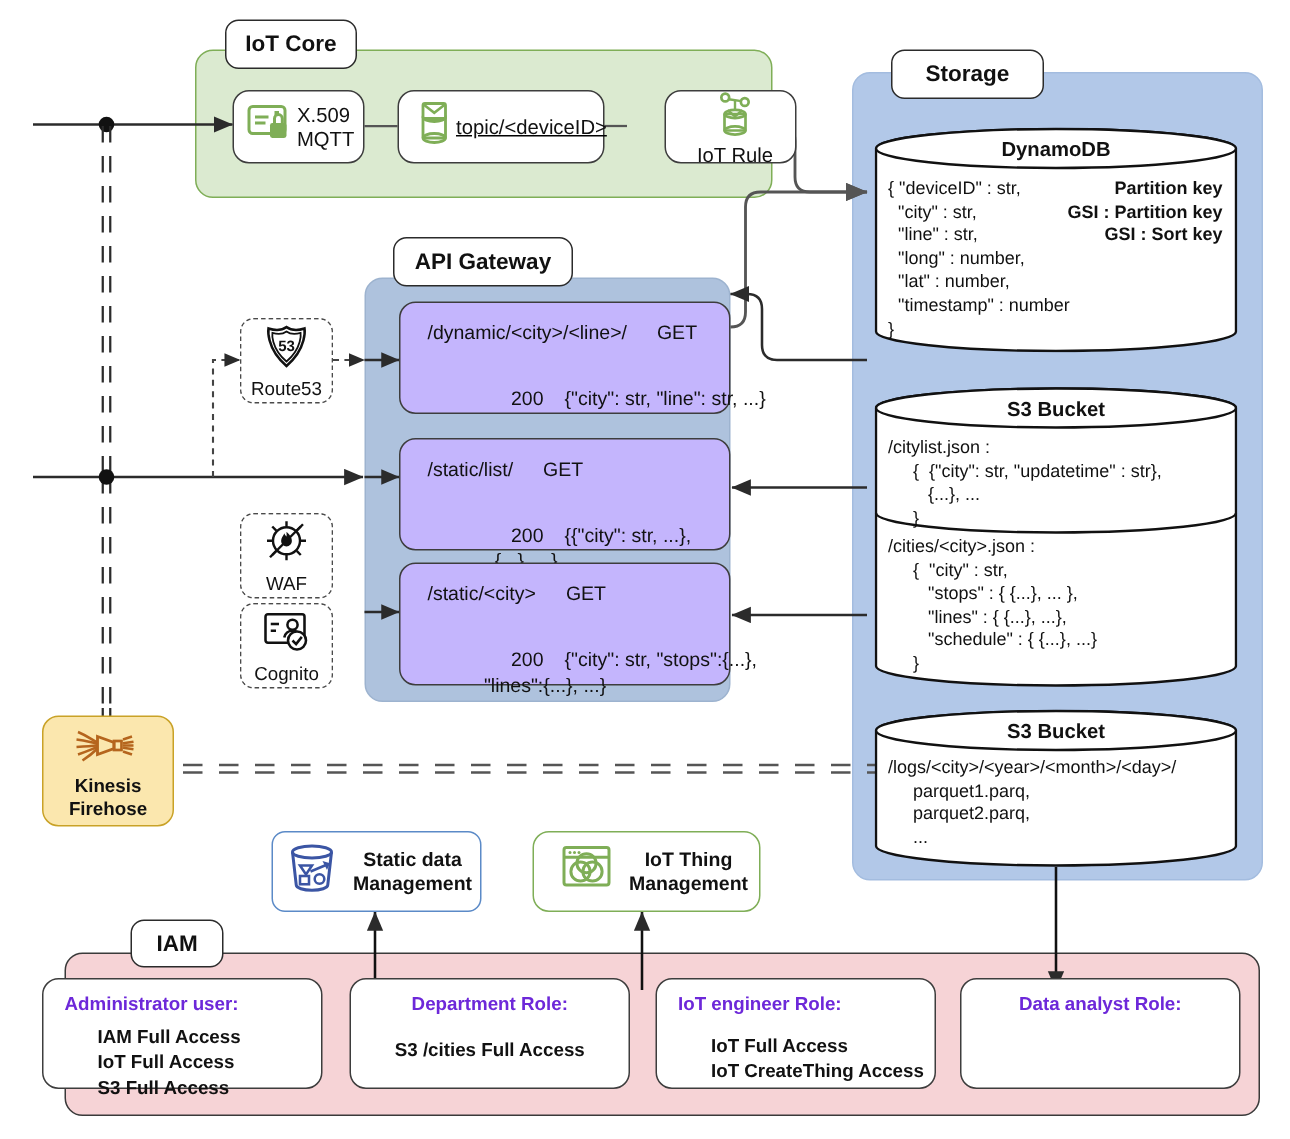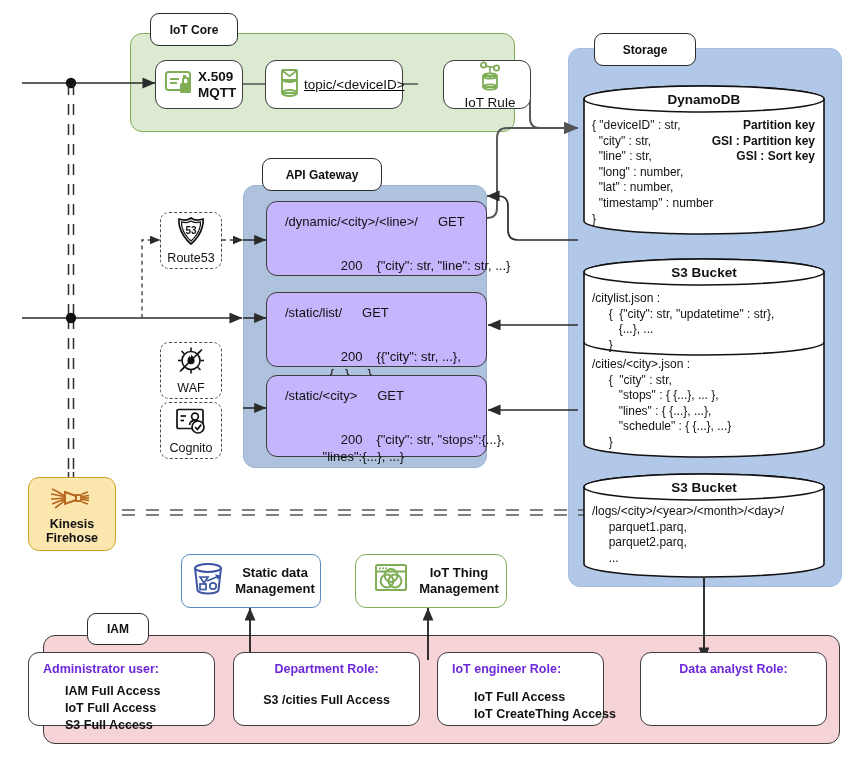--- a/index.html
+++ b/index.html
@@ -13,21 +13,21 @@
   .grp{position:absolute;border-radius:12px;}
   .grp-iot   {background:#dbead0;border:1.6px solid #7fae57;}
   .grp-api   {background:#aec2dd;border:1.6px solid #9db3cf;}
   .grp-stor  {background:#b2c8e8;border:1.6px solid #a3bcdf;}
   .grp-iam   {background:#f6d3d6;border:1.6px solid #3a3a3a;}
 
   
   .pill{
     position:absolute;background:#fff;border:1.6px solid #2b2b2b;border-radius:9px;
     display:flex;align-items:center;justify-content:center;
-    font-weight:bold;font-size:12px;color:#111;z-index:7;
+    font-weight:bold;font-size:15px;color:#111;z-index:7;
   }
 
   
   .node{
     position:absolute;background:#fff;border:1.5px solid #3d3d3d;border-radius:11px;
     display:flex;align-items:center;box-sizing:border-box;z-index:5;
   }
   .node .lbl{font-size:13.5px;color:#111;line-height:1.16;}
 
   
@@ -173,21 +173,21 @@
     <span style="flex:0 0 34px;">
       <svg width="32" height="30" viewBox="0 0 32 30">
         <rect x="2" y="4" width="24" height="18" rx="2.5" fill="none" stroke="#7fae57" stroke-width="2"></rect>
         <line x1="6" y1="11" x2="15" y2="11" stroke="#7fae57" stroke-width="2"></line>
         <line x1="6" y1="15" x2="13" y2="15" stroke="#7fae57" stroke-width="2"></line>
         <rect x="19" y="7" width="3" height="3" fill="#7fae57"></rect>
         <rect x="16" y="15" width="11" height="10" rx="1.6" fill="#7fae57"></rect>
         <path d="M19,15 v-3 a2.6,2.6 0 0 1 5.2,0 v3" fill="none" stroke="#7fae57" stroke-width="2"></path>
       </svg>
     </span>
-    <span class="lbl" style="white-space:pre;font-weight:bold;">X.509
+    <span class="lbl" style="white-space:pre;font-weight:normal;">X.509
 MQTT</span>
   </div>
 
   <div class="node" style="left:265px;top:60px;width:138px;height:49px;padding-left:12px;text-decoration:underline;">
     <span style="flex:0 0 26px;">
       <svg width="24" height="30" viewBox="0 0 24 30">
         <rect x="4" y="11" width="15" height="14" rx="1" fill="none" stroke="#7fae57" stroke-width="1.9"></rect>
         <ellipse cx="11.5" cy="11" rx="7.5" ry="3" fill="none" stroke="#7fae57" stroke-width="1.9"></ellipse>
         <ellipse cx="11.5" cy="25" rx="7.5" ry="3" fill="none" stroke="#7fae57" stroke-width="1.9"></ellipse>
         <rect x="4" y="2" width="15" height="10" rx="1.3" fill="#fff" stroke="#7fae57" stroke-width="1.9"></rect>
@@ -401,21 +401,21 @@
     <div class="rb">IAM Full Access
 IoT Full Access
 S3 Full Access</div>
   </div>
 
   <div class="role" style="left:233px;top:652px;width:187px;height:74px;">
     <div class="rt">Department Role:</div>
     <div class="rb" style="margin-top:16px;">S3 /cities Full Access</div>
   </div>
 
-  <div class="role lefty" style="left:437px;top:652px;width:167px;height:74px;">
+  <div class="role lefty" style="left:437px;top:652px;width:187px;height:74px;">
     <div class="rt">IoT engineer Role:</div>
     <div class="rb" style="margin-top:13px;">IoT Full Access
 IoT CreateThing Access</div>
   </div>
 
   <div class="role" style="left:640px;top:652px;width:187px;height:74px;">
     <div class="rt">Data analyst Role:</div>
   </div>
 
 </div>

